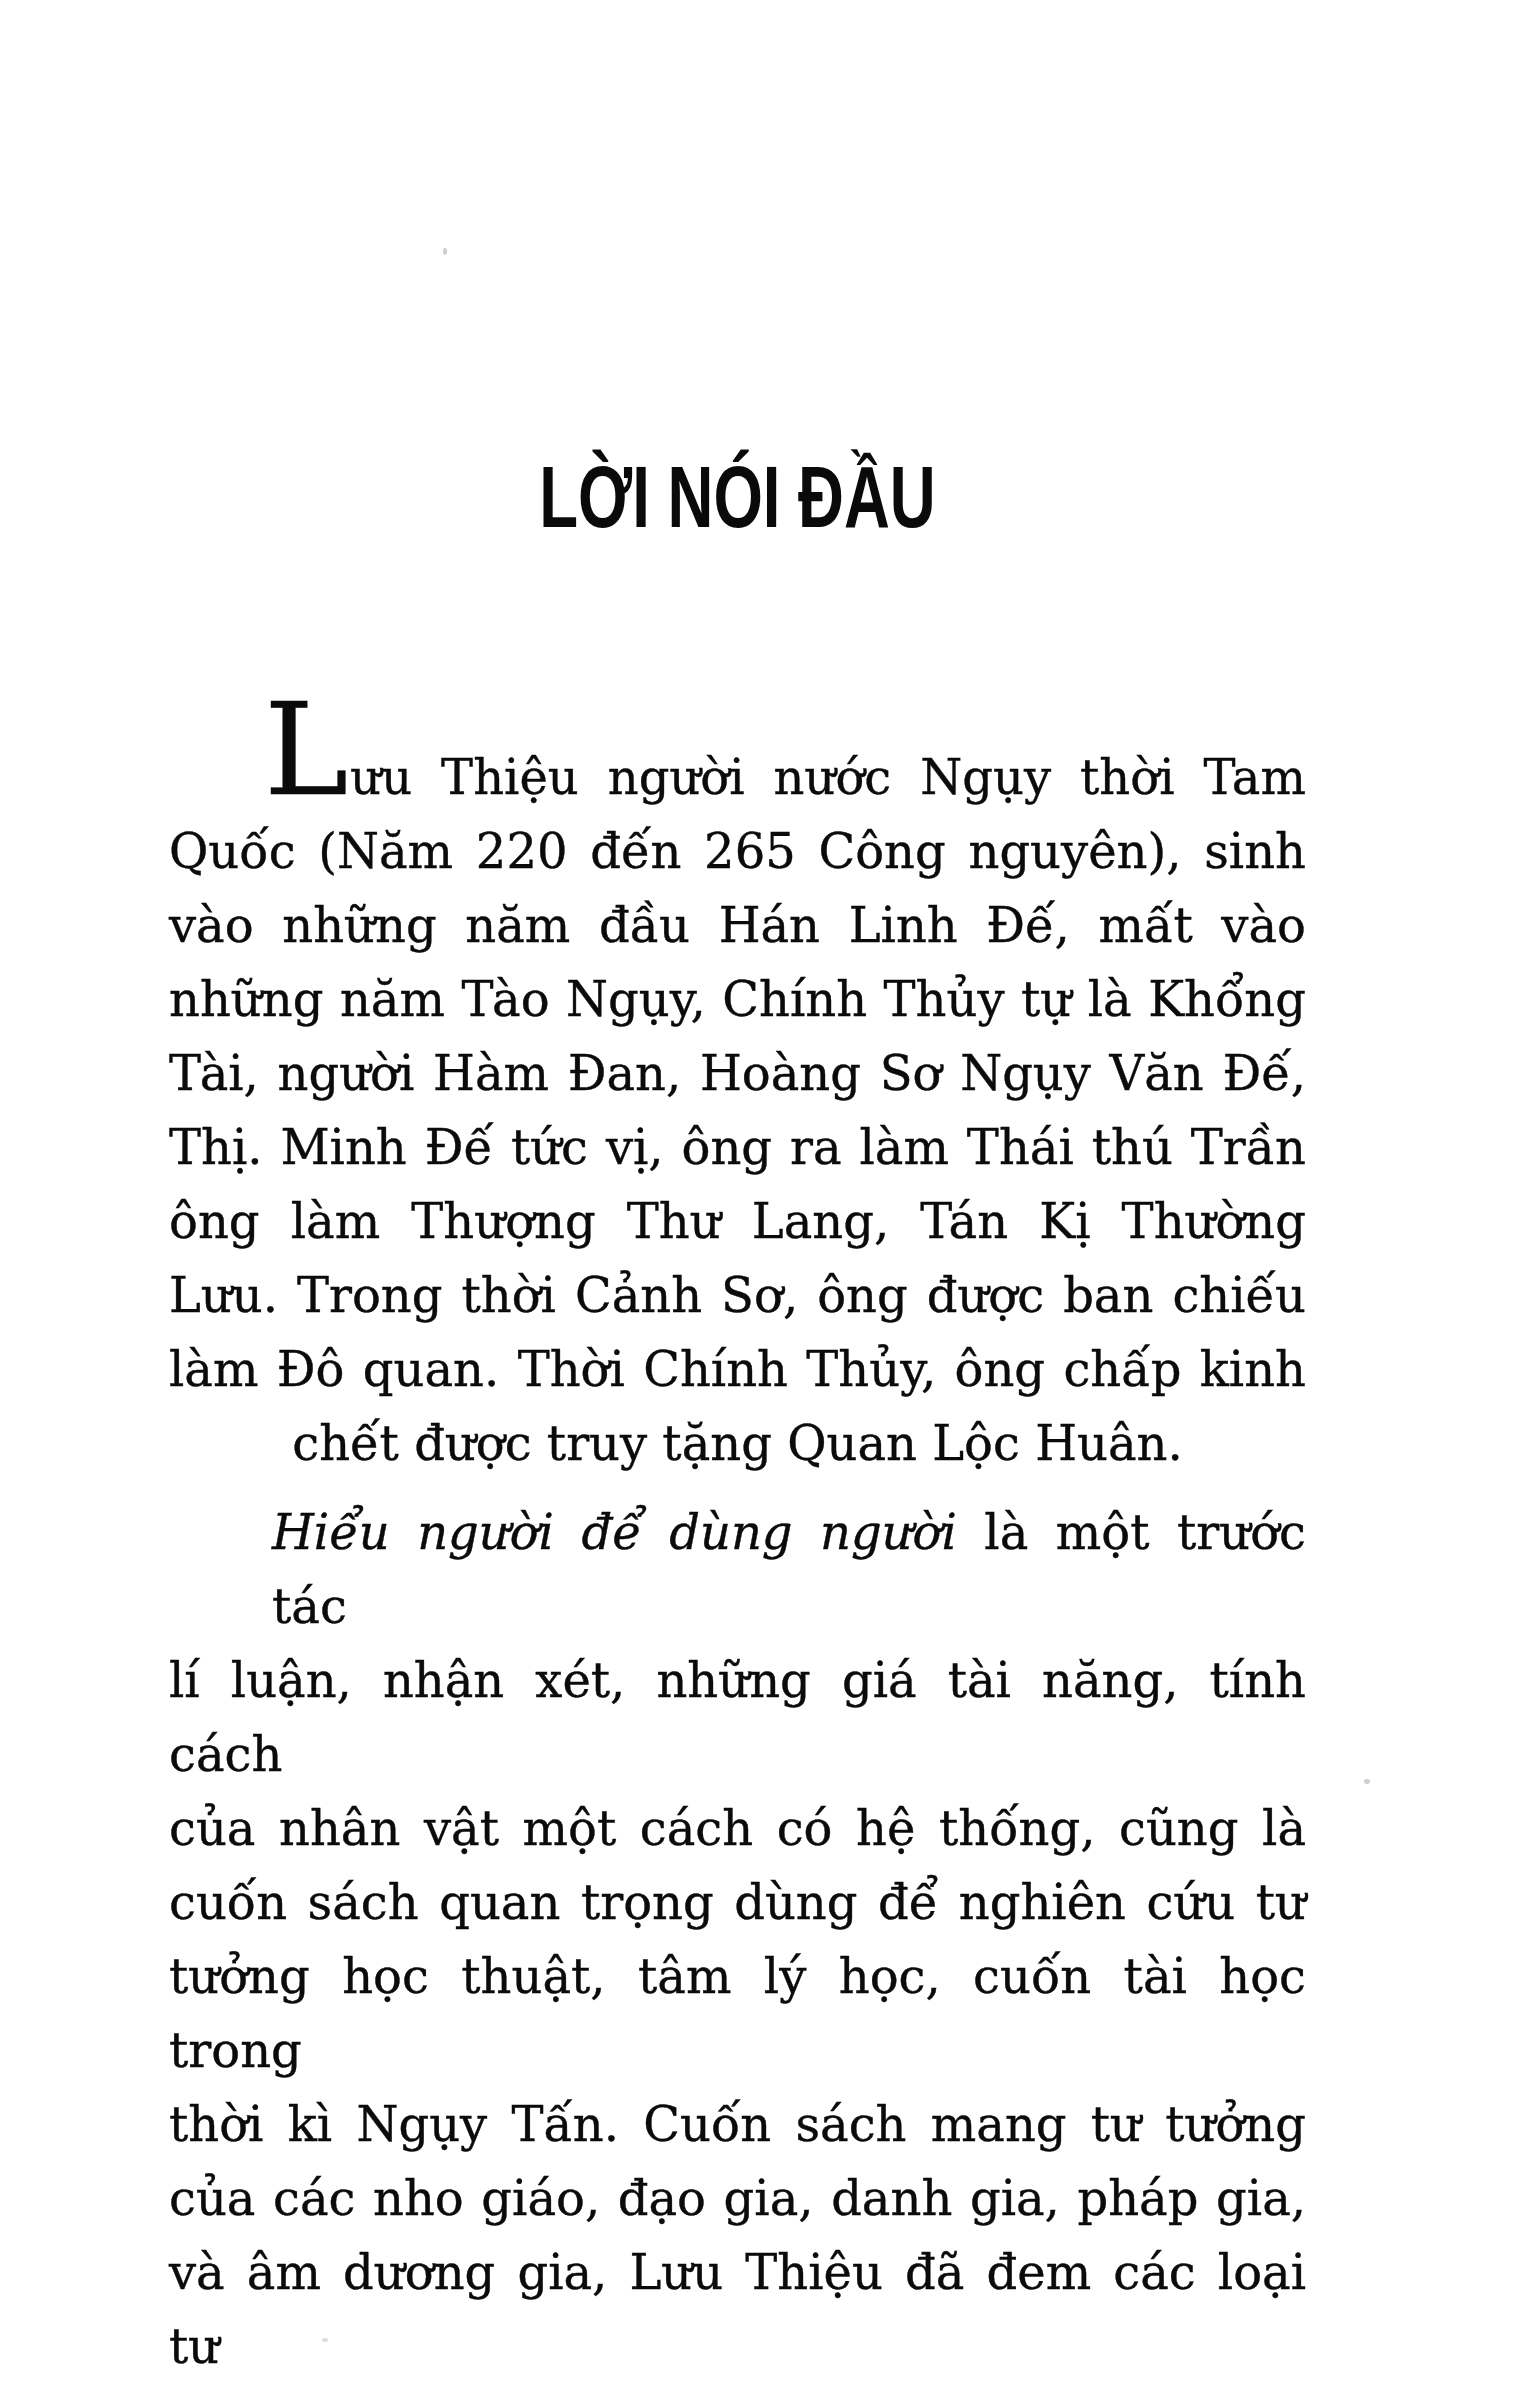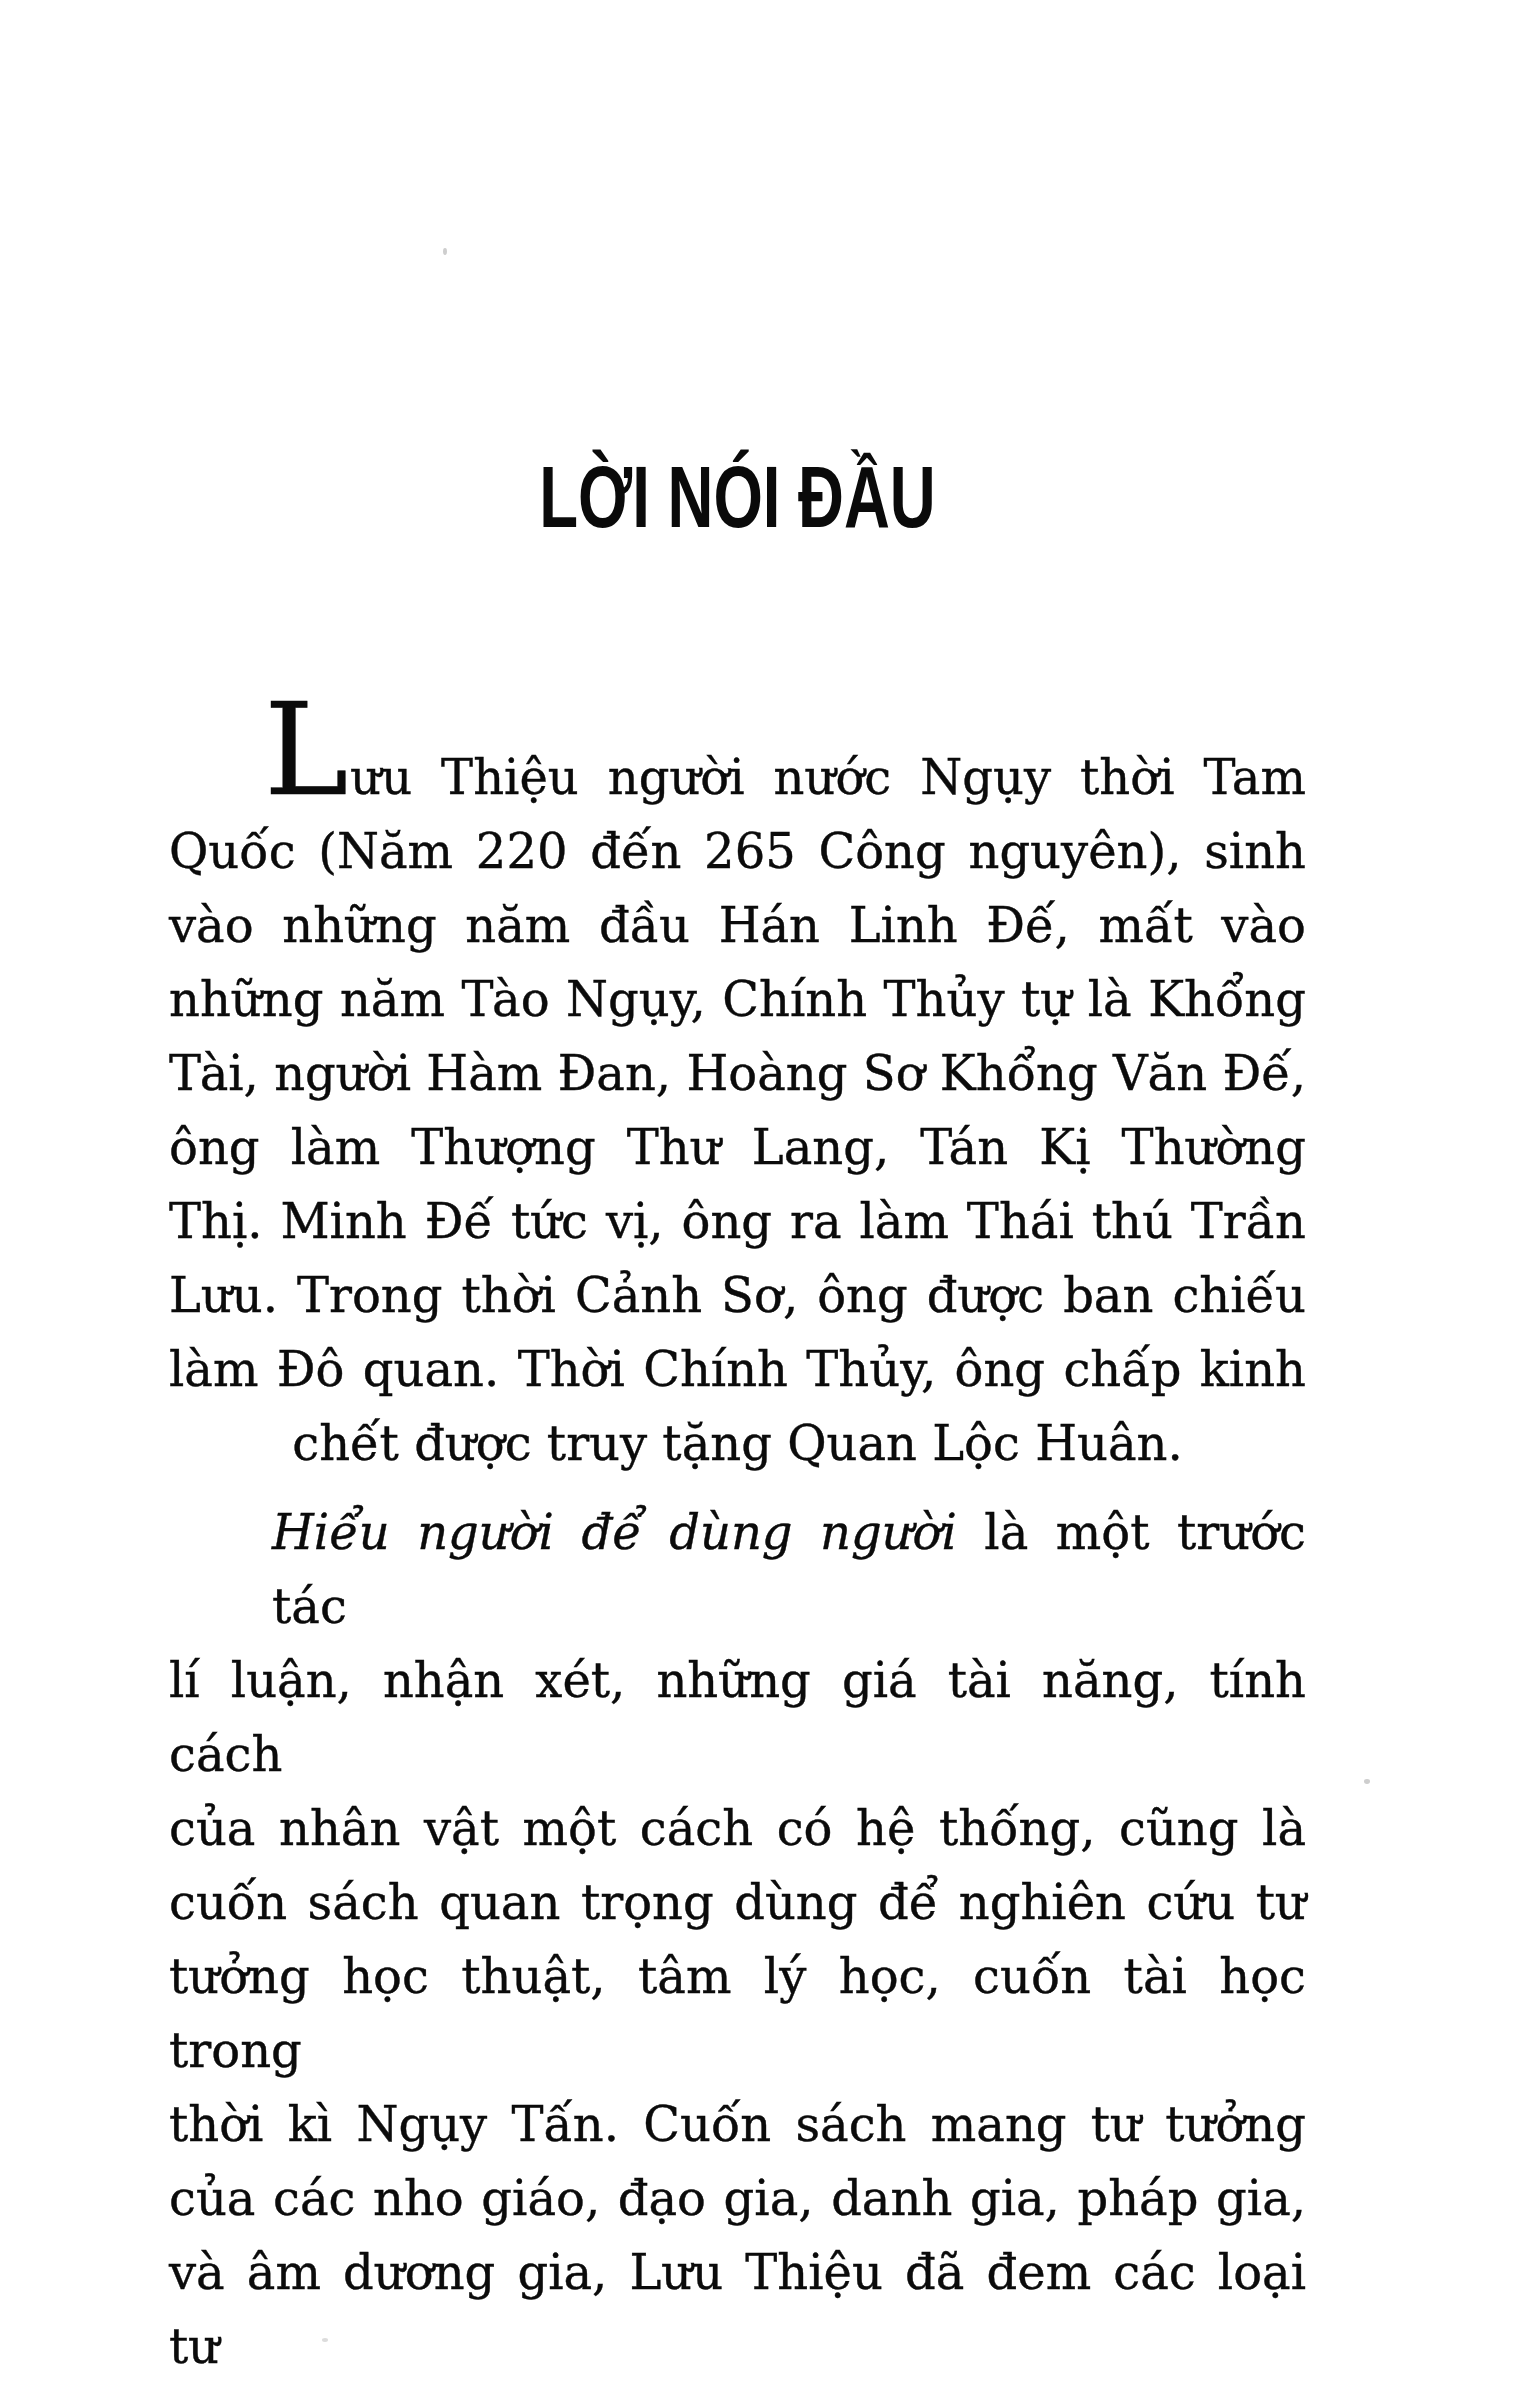--- a/index.html
+++ b/index.html
@@ -72,23 +72,23 @@
     <span class="title-text">LỜI NÓI ĐẦU</span>
   </div>
 
   <div class="text-col">
 
     <div class="para para-1">
       <div class="line just indent-1"><span class="dropcap">L</span><span>ưu Thiệu người nước Ngụy thời Tam</span></div>
       <div class="line just">Quốc (Năm 220 đến 265 Công nguyên), sinh</div>
       <div class="line just">vào những năm đầu Hán Linh Đế, mất vào</div>
       <div class="line just">những năm Tào Ngụy, Chính Thủy tự là Khổng</div>
-      <div class="line just">Tài, người Hàm Đan, Hoàng Sơ Khổng Văn Đế,</div>
+      <div class="line just">Tài, người Hàm Đan, Hoàng Sơ Ngụy Văn Đế,</div>
+      <div class="line just">Thị. Minh Đế tức vị, ông ra làm Thái thú Trần</div>
       <div class="line just">ông làm Thượng Thư Lang, Tán Kị Thường</div>
-      <div class="line just">Thị. Minh Đế tức vị, ông ra làm Thái thú Trần</div>
       <div class="line just">Lưu. Trong thời Cảnh Sơ, ông được ban chiếu</div>
       <div class="line just">làm Đô quan. Thời Chính Thủy, ông chấp kinh</div>
       <div class="line endline">chết được truy tặng Quan Lộc Huân.</div>
     </div>
 
     <div class="para para-2">
       <div class="line just indent-2"><span class="italic-lead">Hiểu người để dùng người</span><span> là một trước tác</span></div>
       <div class="line just">lí luận, nhận xét, những giá tài năng, tính cách</div>
       <div class="line just">của nhân vật một cách có hệ thống, cũng là</div>
       <div class="line just">cuốn sách quan trọng dùng để nghiên cứu tư</div>

